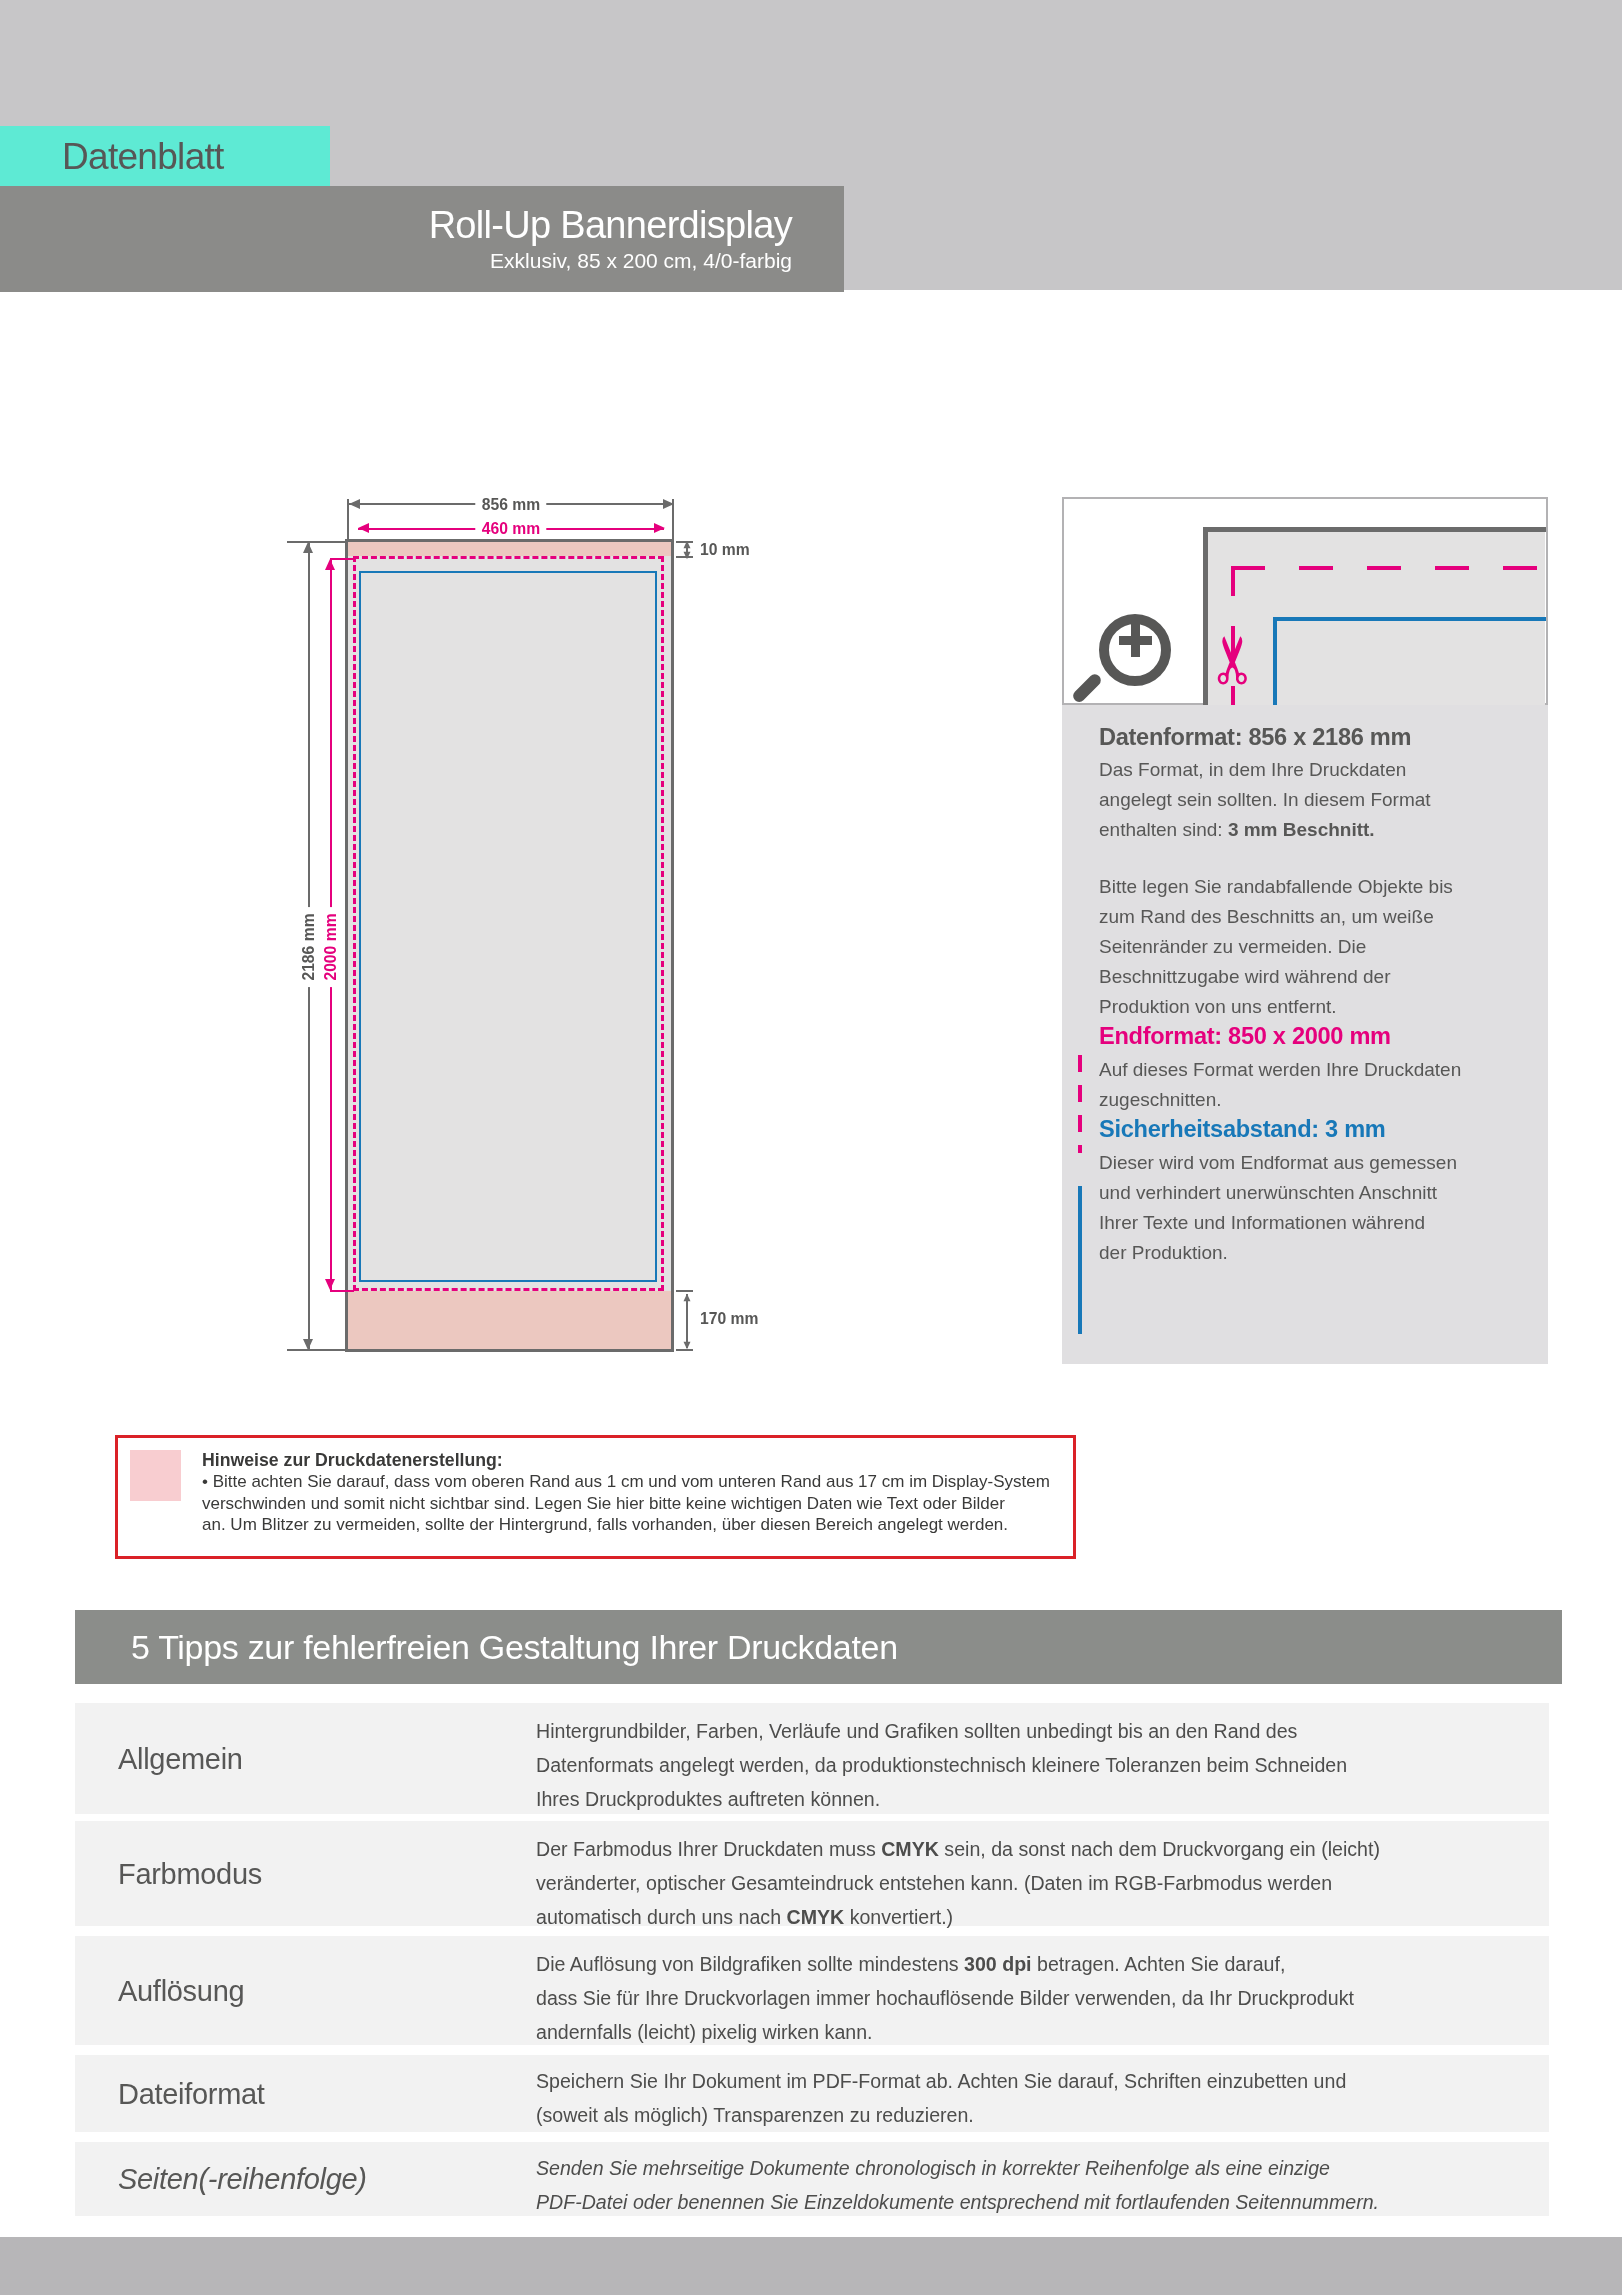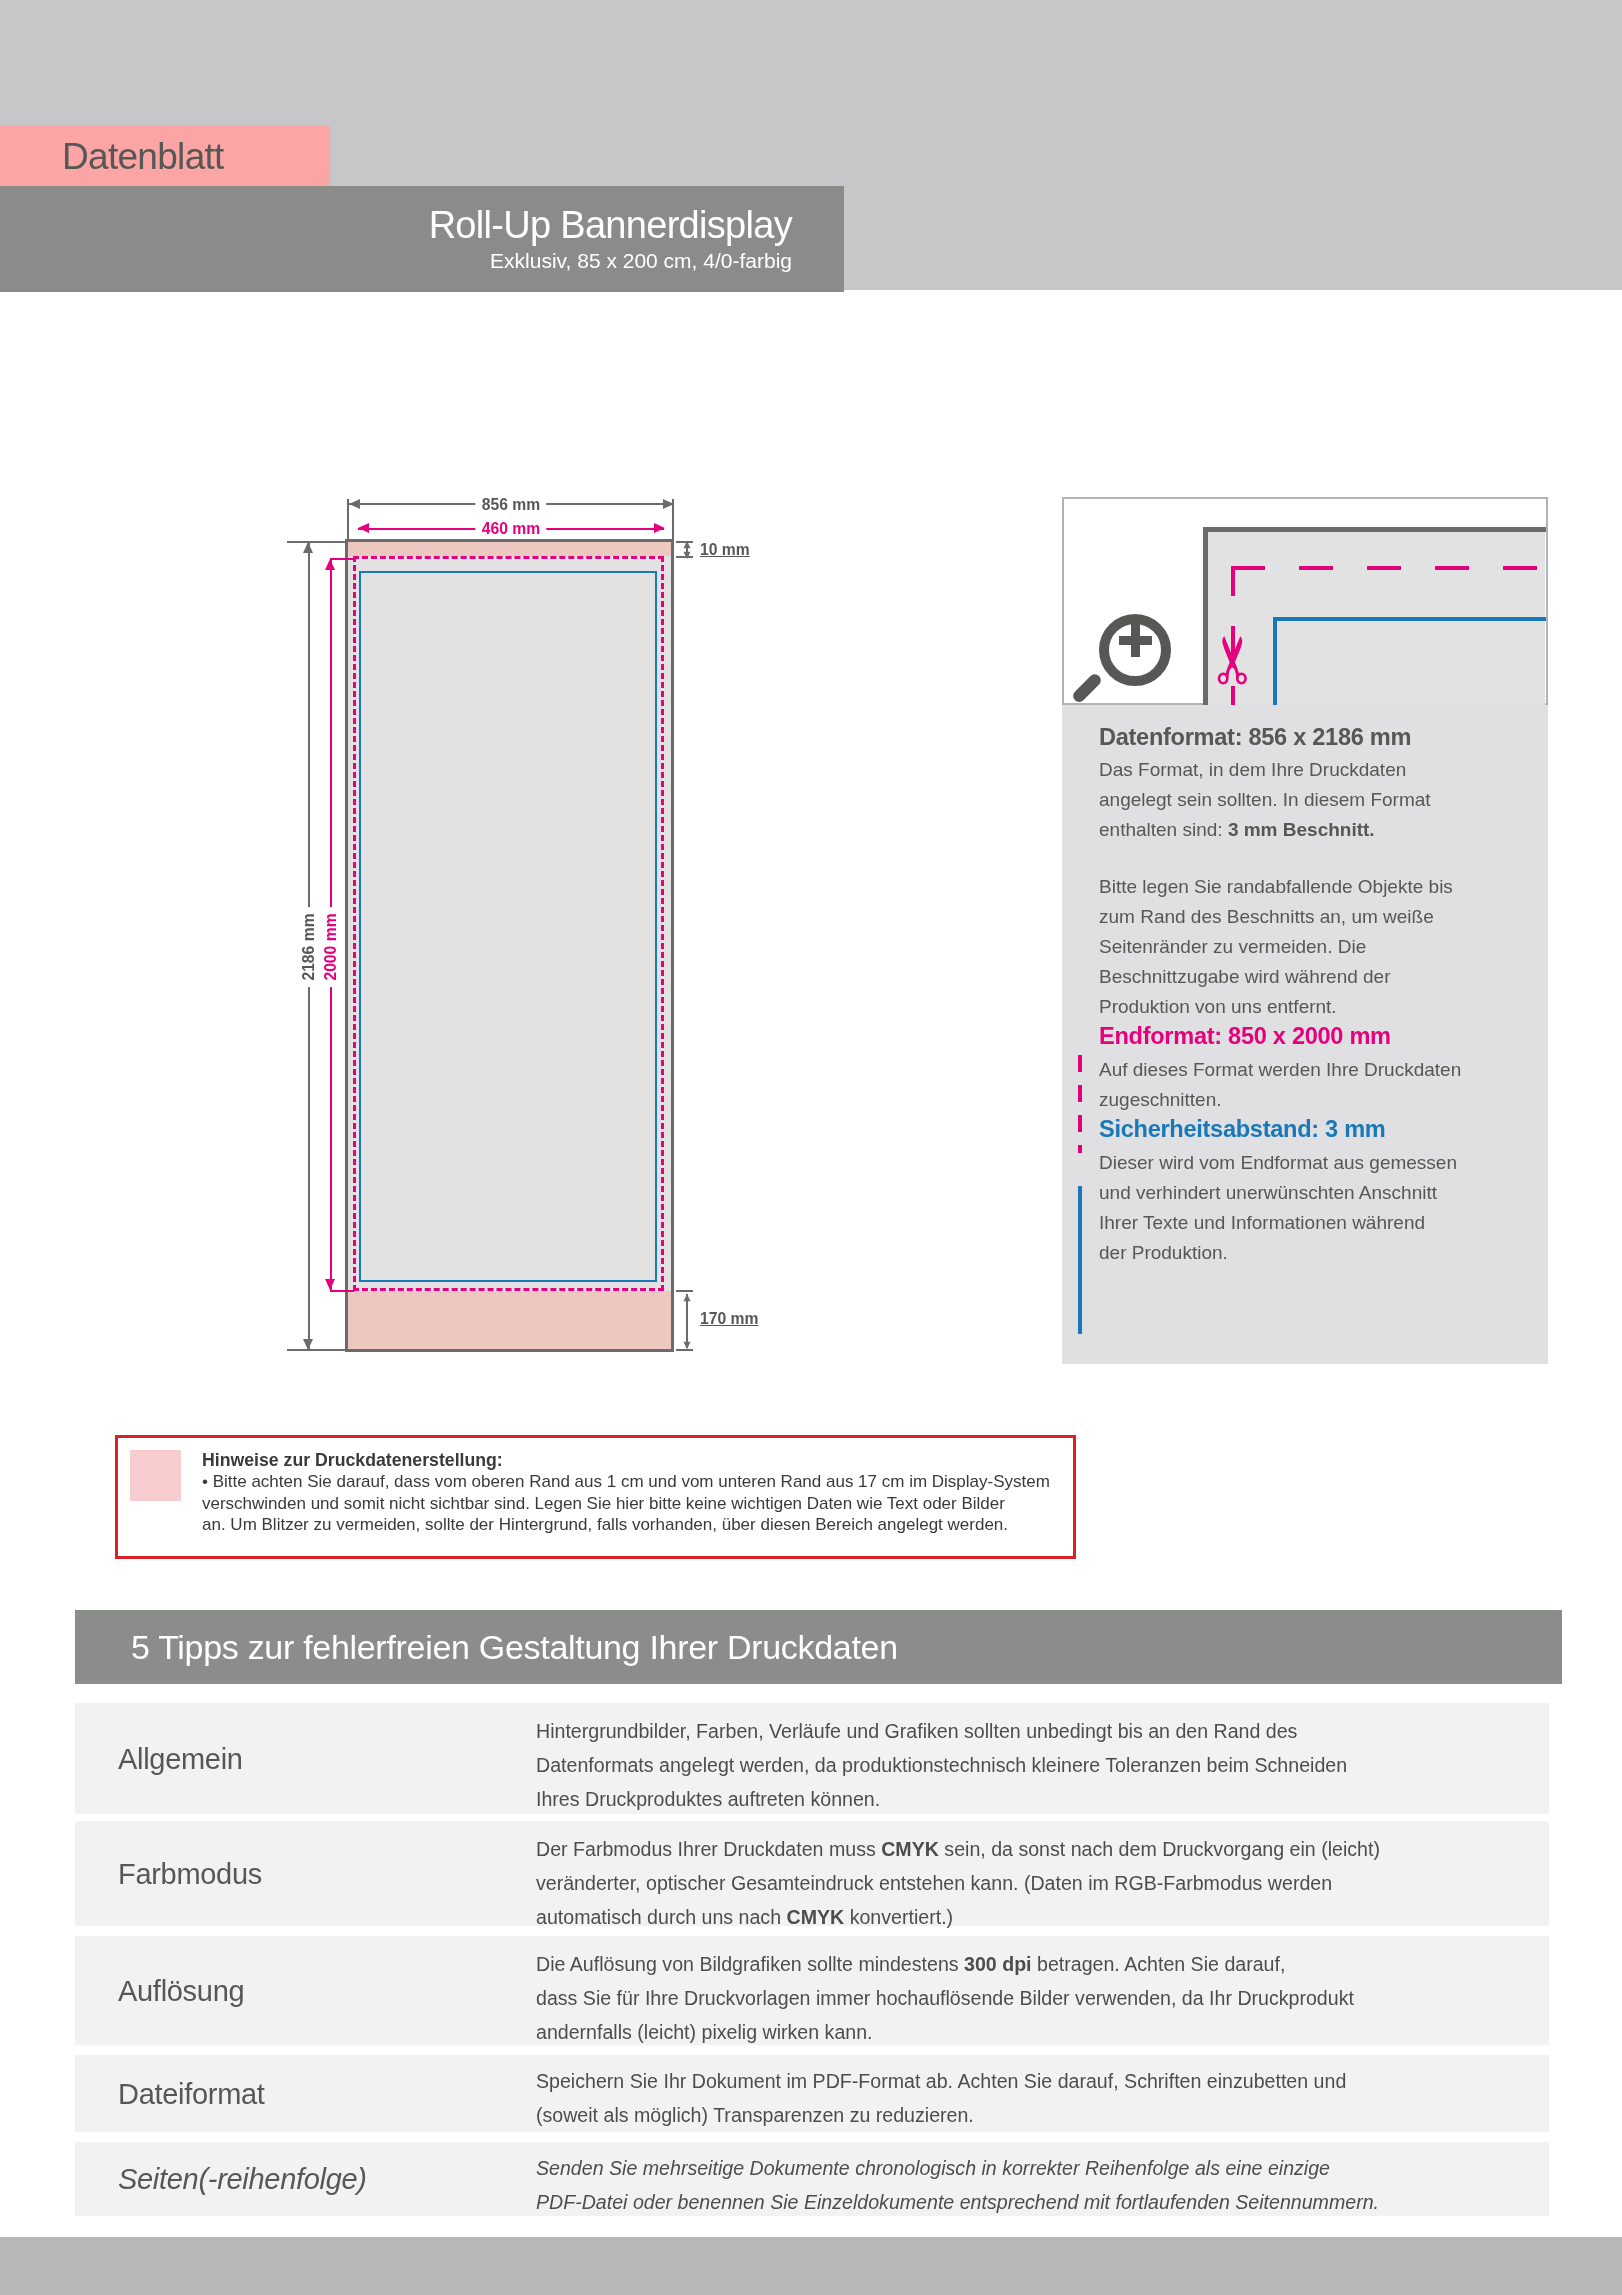--- a/index.html
+++ b/index.html
@@ -1,39 +1,39 @@
 <!DOCTYPE html>
 <html style="font-size:10.5px"><head>
 <meta charset="utf-8">
 <style>
   html,body{margin:0;padding:0;background:#ffffff;}
   body{width:1623px;height:2295px;position:relative;font-family:"Liberation Sans",sans-serif;overflow:hidden;}
   .abs{position:absolute;}
 
   
   .top-block{left:0;top:0;width:1623px;height:290px;background:#c7c6c8;}
-  .datenblatt-band{left:0;top:126px;width:330px;height:61px;background:#fca5a5;}
+  .datenblatt-band{left:0;top:126px;width:330px;height:61px;background:#5eead4;}
   .datenblatt-band span{display:block;padding-left:62px;line-height:61px;font-size:37px;color:#575756;letter-spacing:-0.7px;}
   .header-bar{left:0;top:186px;width:844px;height:106px;background:#8b8b89;display:flex;flex-direction:column;align-items:flex-end;justify-content:center;padding-right:52px;box-sizing:border-box;}
   .header-title{color:#ffffff;font-size:38px;font-weight:300;letter-spacing:-0.7px;line-height:42px;}
   .header-subtitle{color:#ffffff;font-size:21px;font-weight:300;line-height:29px;}
 
   
   .outer-rect{left:345px;top:539px;width:323px;height:807px;background:#e3e2e2;border:3.9px solid #6b6b6b;}
   .salmon-top{left:0;top:0;width:100%;height:13.7px;background:#ecc8c0;}
   .salmon-bottom{left:0;bottom:0;width:100%;height:58px;background:#ecc8c0;}
   .dashed-rect{left:353px;top:556px;width:305px;height:729px;border:3.3px dashed #e5007d;background:transparent;}
   .blue-rect{left:359px;top:571px;width:294px;height:707px;border:2.6px solid #1878b8;background:transparent;}
 
   .line{background:#6b6b6b;}
   .mline{background:#e5007d;}
   .dim-chip{background:#ffffff;padding:0 6.5px;font-size:15.7px;font-weight:bold;color:#575756;transform:translate(-50%,-50%);white-space:nowrap;}
   .dim-chip.m{color:#e5007d;}
   .dim-chip.rot{transform:translate(-50%,-50%) rotate(-90deg);padding:1.3px 6.5px;}
-  .dim-label-plain{font-size:15.7px;font-weight:bold;color:#575756;transform:translateY(-50%);white-space:nowrap;text-decoration:underline;}
+  .dim-label-plain{font-size:15.7px;font-weight:bold;color:#575756;transform:translateY(-50%);white-space:nowrap;}
 
   .ah{width:0;height:0;}
   .ah.l{border-top:5.9px solid transparent;border-bottom:5.9px solid transparent;border-right:11px solid #6b6b6b;}
   .ah.r{border-top:5.9px solid transparent;border-bottom:5.9px solid transparent;border-left:11px solid #6b6b6b;}
   .ah.u{border-left:5.9px solid transparent;border-right:5.9px solid transparent;border-bottom:11px solid #6b6b6b;}
   .ah.d{border-left:5.9px solid transparent;border-right:5.9px solid transparent;border-top:11px solid #6b6b6b;}
   .ah.m.l{border-right-color:#e5007d;}
   .ah.m.r{border-left-color:#e5007d;}
   .ah.m.u{border-bottom-color:#e5007d;}
   .ah.m.d{border-top-color:#e5007d;}

